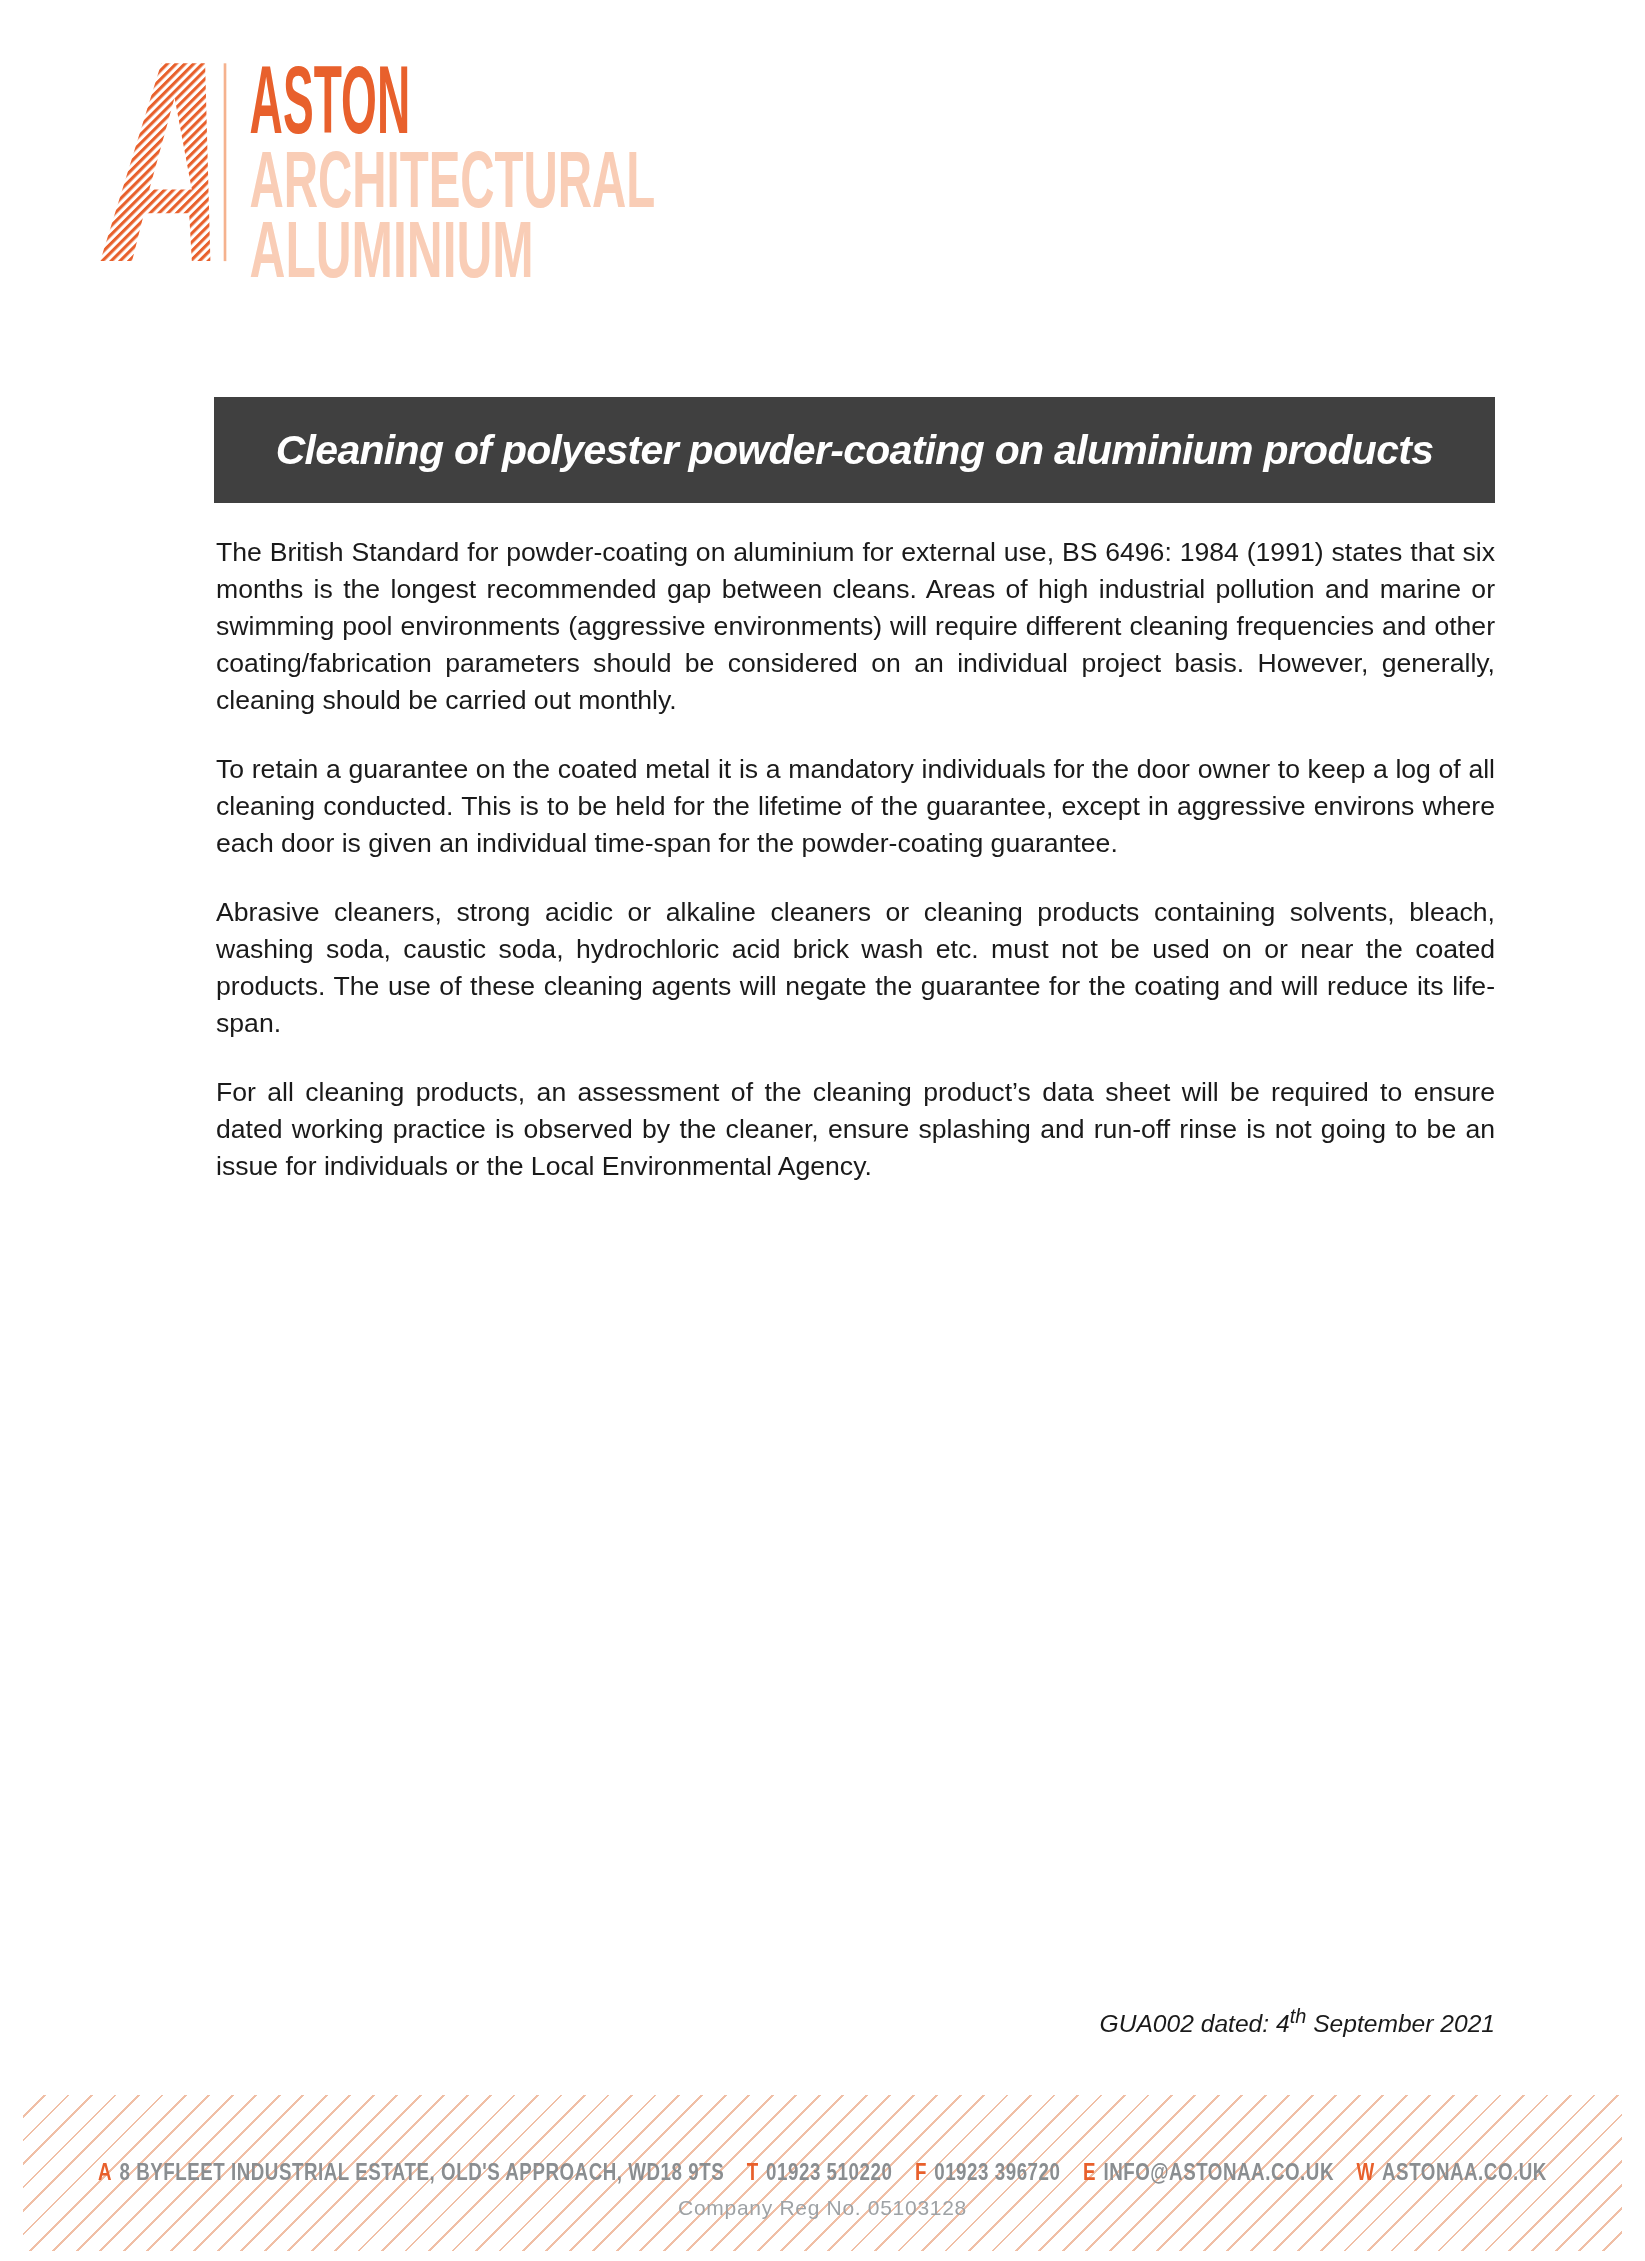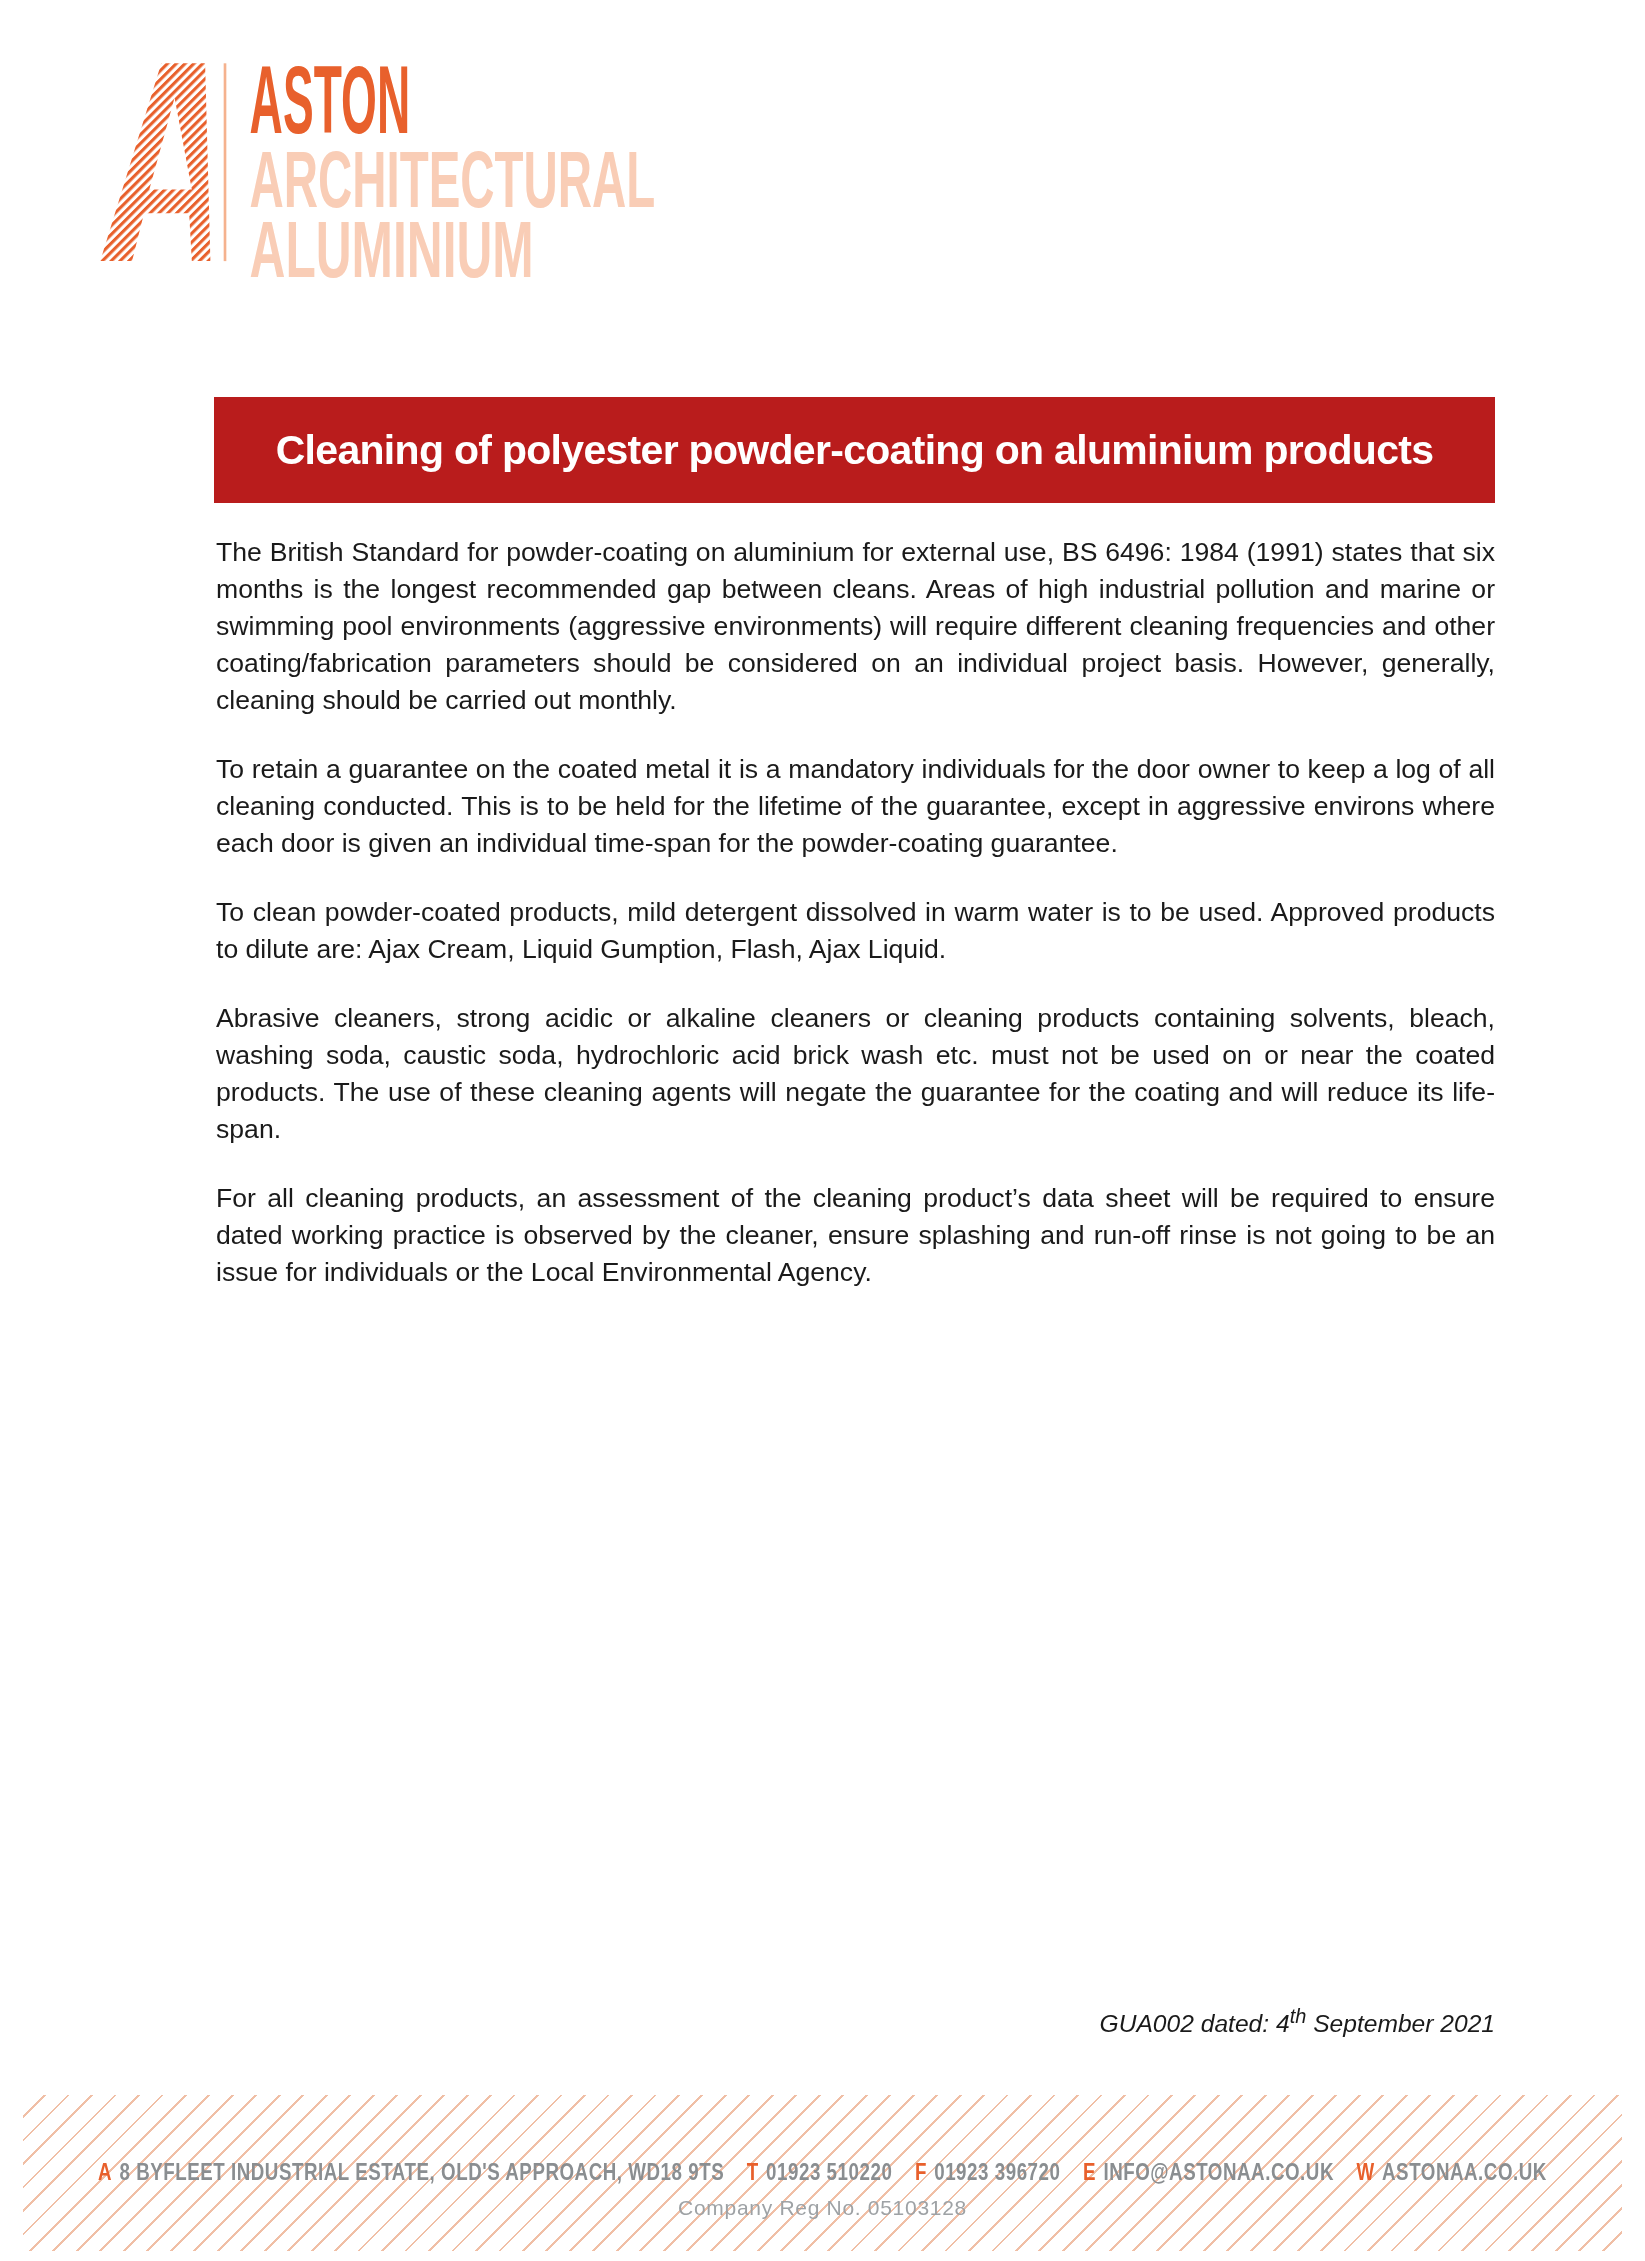--- a/index.html
+++ b/index.html
@@ -60,28 +60,27 @@
       </pattern>
     </defs>
     <path d="M92,8 L158,8 L166,306 L0,306 Z  M112,60 L138,198 L74,198 Z  M66,234 L134,234 L138,306 L48,306 Z" fill="url(#hatch)" fill-rule="evenodd"></path>
     <rect x="186" y="8" width="4" height="298" fill="#f5b28e"></rect>
     <text x="225" y="113" font-size="146" fill="#e8602c" textLength="242" lengthAdjust="spacingAndGlyphs">ASTON</text>
     <text x="225" y="224" font-size="119" fill="#f9cdb6" textLength="611" lengthAdjust="spacingAndGlyphs">ARCHITECTURAL</text>
     <text x="225" y="330" font-size="119" fill="#f9cdb6" textLength="428" lengthAdjust="spacingAndGlyphs">ALUMINIUM</text>
   </svg>
 </header>
 
-<div class="banner" style="background:#b91c1c;">
+<div class="banner" style="background:#404040;font-style:italic;">
   <span>Cleaning of polyester powder-coating on aluminium products</span>
 </div>
 
 <main class="bodytext">
   <p>The British Standard for powder-coating on aluminium for external use, BS 6496: 1984 (1991) states that six months is the longest recommended gap between cleans. Areas of high industrial pollution and marine or swimming pool environments (aggressive environments) will require different cleaning frequencies and other coating/fabrication parameters should be considered on an individual project basis. However, generally, cleaning should be carried out monthly.</p>
   <p>To retain a guarantee on the coated metal it is a mandatory individuals for the door owner to keep a log of all cleaning conducted. This is to be held for the lifetime of the guarantee, except in aggressive environs where each door is given an individual time-span for the powder-coating guarantee.</p>
-  <p>To clean powder-coated products, mild detergent dissolved in warm water is to be used. Approved products to dilute are: Ajax Cream, Liquid Gumption, Flash, Ajax Liquid.</p>
   <p>Abrasive cleaners, strong acidic or alkaline cleaners or cleaning products containing solvents, bleach, washing soda, caustic soda, hydrochloric acid brick wash etc. must not be used on or near the coated products. The use of these cleaning agents will negate the guarantee for the coating and will reduce its life-span.</p>
   <p>For all cleaning products, an assessment of the cleaning product’s data sheet will be required to ensure dated working practice is observed by the cleaner, ensure splashing and run-off rinse is not going to be an issue for individuals or the Local Environmental Agency.</p>
 </main>
 
 <div class="docref">
   <span>GUA002 dated: 4</span><sup>th</sup><span> September 2021</span>
 </div>
 
 <footer class="footer">
   <div class="footer-line1">

